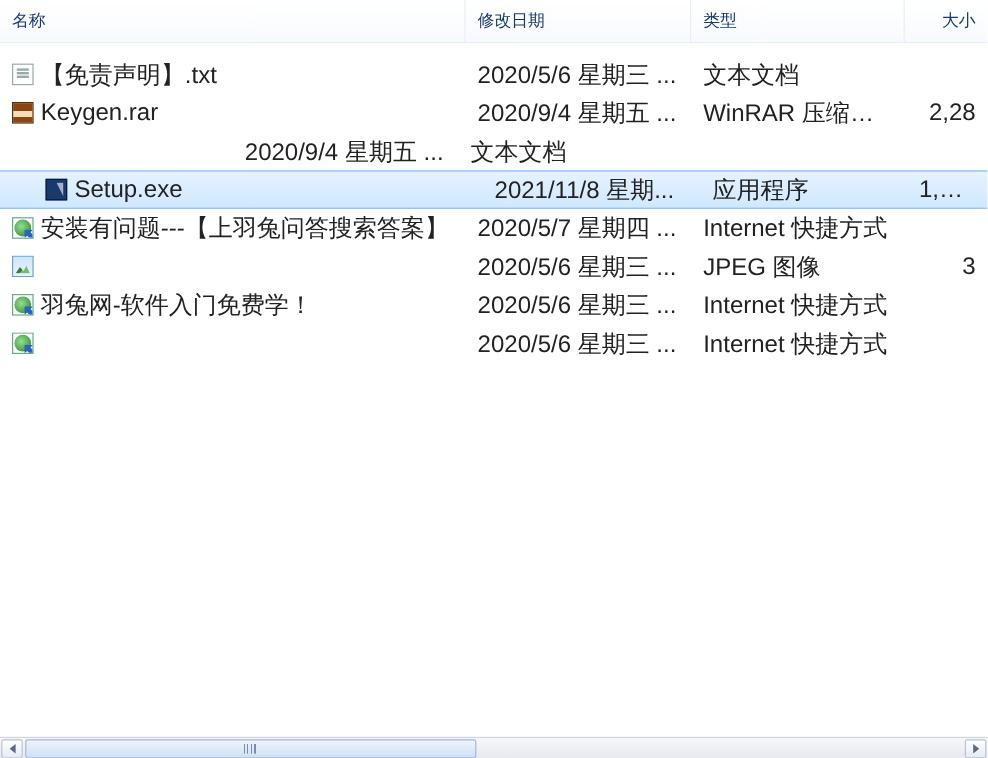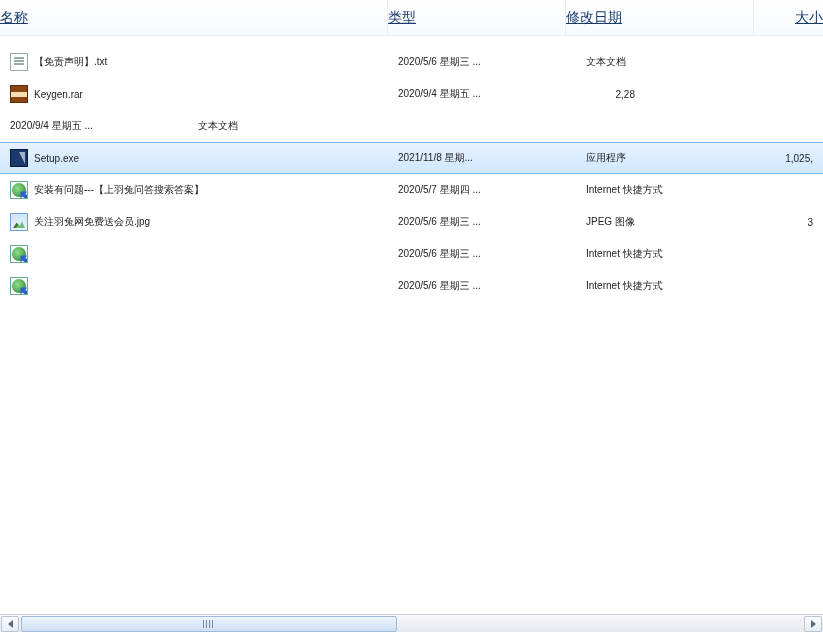--- a/index.html
+++ b/index.html
@@ -26,51 +26,52 @@
     display: flex;
     height: 36px;
     border-bottom: 1px solid #e8eef7;
     background: linear-gradient(#ffffff, #f7fafd);
     font-size: 14px;
     color: #225;
   }
   .header-col {
     display: flex;
     align-items: center;
-    padding: 0 0;
+    padding: 0 10px;
     border-right: 1px solid #e8eef7;
     position: relative;
     color: #1a3a6e;
     user-select: none;
-    text-decoration: underline;
   }
   .col-name { width: 388px; }
   .col-date { width: 188px; }
   .col-type { width: 178px; }
   .col-size { width: 69px; justify-content: flex-end; text-align: right; }
   .header-col.col-size { border-right: none; text-align: right; }
 
   
   .list {
     flex: 1 1 auto;
     overflow: hidden;
     padding-top: 10px;
   }
   .row {
     display: flex;
     height: 32px;
     align-items: center;
-    font-size: 10px;
+    font-size: 20px;
     color: #222;
+    justify-content: center;
   }
   .row.selected {
     background: linear-gradient(#e6f2ff, #cfe8ff);
     border: 1px solid #7ab6f5;
     border-left: none;
     border-right: none;
+    padding-left: 28px;
   }
   .cell {
     padding: 0 10px;
     white-space: nowrap;
     overflow: hidden;
     text-overflow: ellipsis;
   }
   .cell-name {
     width: 388px;
     display: flex;
@@ -211,26 +212,26 @@
   .tri-r { border-left: 5px solid #5a6b80; }
 </style>
 </head>
 <body>
 <div class="container">
 
   <div class="header">
     <div class="header-col col-name">
       <span>名称</span>
     </div>
+    <div class="header-col col-date">
+      <span>修改日期</span>
+    </div>
     <div class="header-col col-type">
       <span>类型</span>
     </div>
-    <div class="header-col col-date">
-      <span>修改日期</span>
-    </div>
     <div class="header-col col-size">
       <span>大小</span>
     </div>
   </div>
 
   <div class="list">
 
     <div class="row">
       <div class="cell cell-name">
         <span class="icon icon-txt"></span>
@@ -240,20 +241,21 @@
       <div class="cell cell-type">文本文档</div>
       <div class="cell cell-size"></div>
     </div>
 
     <div class="row">
       <div class="cell cell-name">
         <span class="icon icon-rar"></span>
         <span>Keygen.rar</span>
       </div>
       <div class="cell cell-date">2020/9/4 星期五 ...</div>
+      <div class="cell cell-type">WinRAR 压缩文件</div>
       <div class="cell cell-size">2,28</div>
     </div>
 
     <div class="row">
       <div class="cell cell-date">2020/9/4 星期五 ...</div>
       <div class="cell cell-type">文本文档</div>
       <div class="cell cell-size"></div>
     </div>
 
     <div class="row selected">
@@ -272,30 +274,30 @@
         <span>安装有问题---【上羽兔问答搜索答案】</span>
       </div>
       <div class="cell cell-date">2020/5/7 星期四 ...</div>
       <div class="cell cell-type">Internet 快捷方式</div>
       <div class="cell cell-size"></div>
     </div>
 
     <div class="row">
       <div class="cell cell-name">
         <span class="icon icon-jpg"></span>
-        <span>关注羽兔网免费送会员.jpg</span>
       </div>
       <div class="cell cell-date">2020/5/6 星期三 ...</div>
       <div class="cell cell-type">JPEG 图像</div>
       <div class="cell cell-size">3</div>
     </div>
 
     <div class="row">
       <div class="cell cell-name">
         <span class="icon icon-url"></span>
+        <span>羽兔网-软件入门免费学！</span>
       </div>
       <div class="cell cell-date">2020/5/6 星期三 ...</div>
       <div class="cell cell-type">Internet 快捷方式</div>
       <div class="cell cell-size"></div>
     </div>
 
     <div class="row">
       <div class="cell cell-name">
         <span class="icon icon-url"></span>
       </div>

